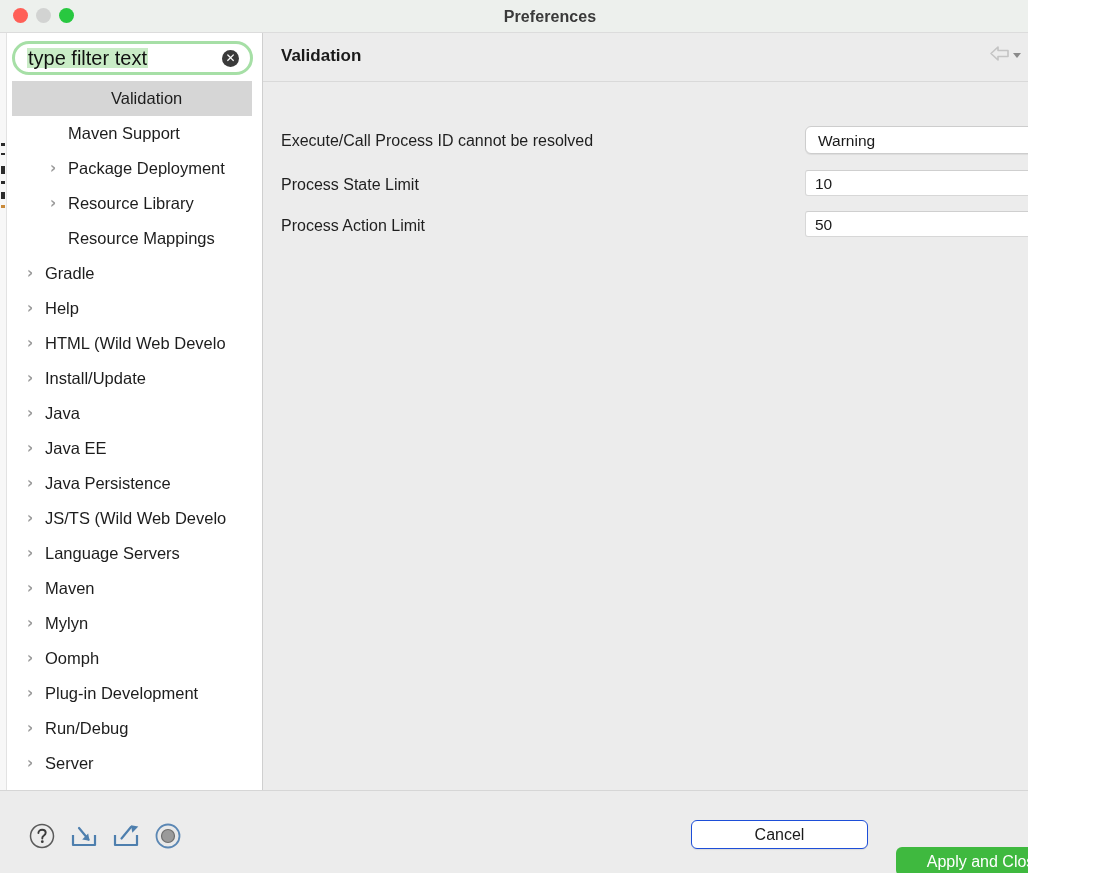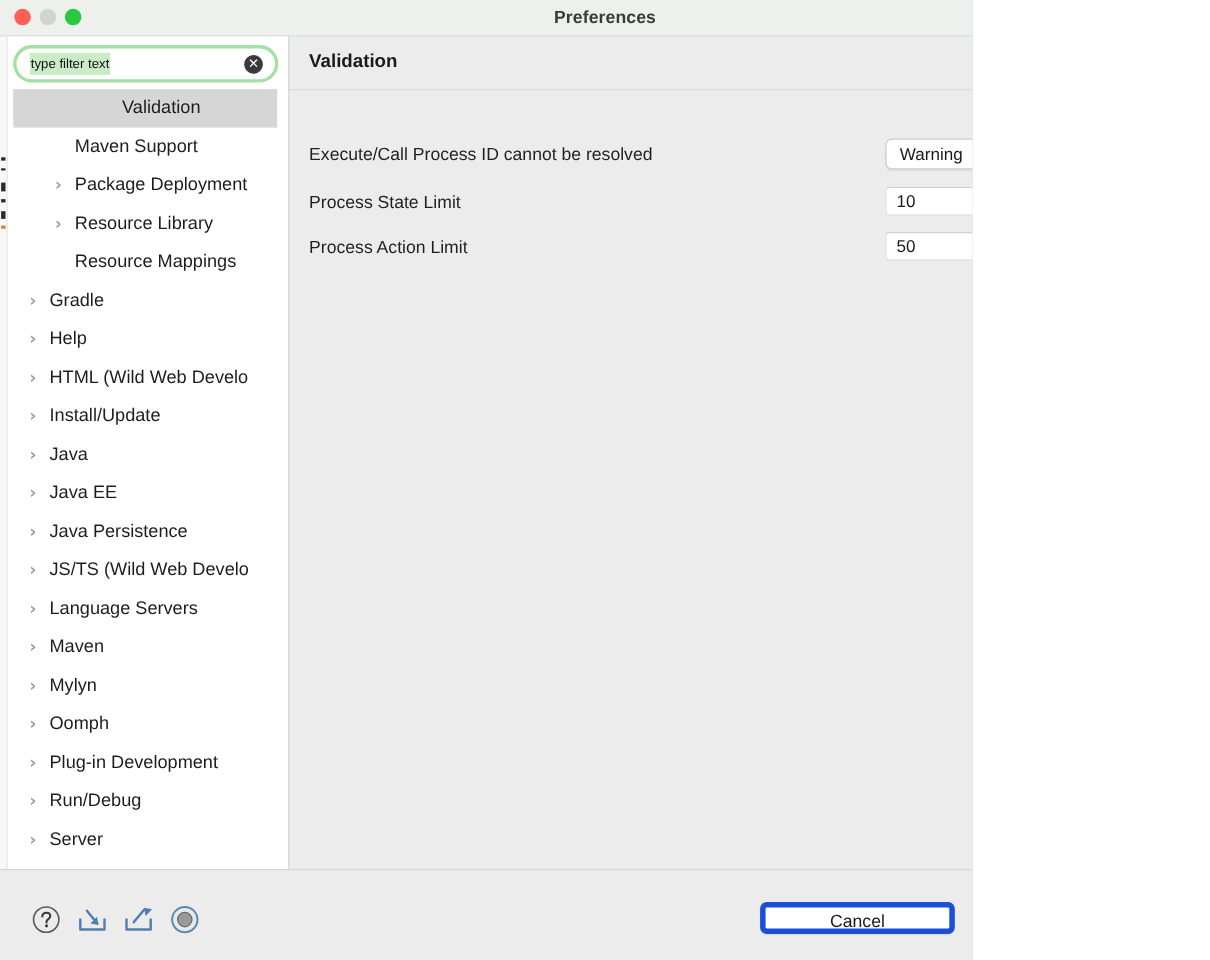--- a/index.html
+++ b/index.html
@@ -5,22 +5,22 @@
   html, body {
     margin: 0; padding: 0;
     width: 1100px; height: 873px;
     overflow: hidden;
     background: #ffffff;
     font-family: "Liberation Sans", sans-serif;
     -webkit-font-smoothing: antialiased;
   }
   #window {
     position: relative;
-    width: 884px; height: 873px;
-    background: #86efac;
+    width: 1028px; height: 873px;
+    background: #d946ef;
     overflow: hidden;
   }
 
   
   #titlebar {
     position: absolute; left: 0; top: 0;
     width: 1100px; height: 33px;
     background: #edf0ed;
     border-bottom: 1px solid #dcdcdc;
     box-sizing: border-box;
@@ -59,21 +59,21 @@
   #filter-ring {
     position: absolute; left: 0; top: 0; width: 241px; height: 34px;
     border-radius: 17px;
     border: 3px solid #a6dfa6;
     background: #ffffff;
     box-sizing: border-box;
   }
   #filter-input {
     position: absolute; left: 15px; top: 7px;
     height: 20px; line-height: 20px;
-    font-size: 12px; color: #111;
+    font-size: 20px; color: #111;
     background: #c9ecc6;
     padding: 0 1px;
     white-space: nowrap;
   }
   #filter-clear {
     position: absolute; right: 14px; top: 9px;
     width: 17px; height: 17px; border-radius: 50%;
     background: #3a3a3a; color: #fff;
     font-size: 12px; line-height: 17px; text-align: center;
     font-family: "DejaVu Sans", sans-serif;
@@ -174,21 +174,21 @@
     background: #ececec;
     border-top: 1px solid #d6d6d6;
     box-sizing: border-box;
   }
   #bottom-icons { position: absolute; left: 26px; top: 820px; display: flex; align-items: center; gap: 10px; }
   .bicon { width: 32px; height: 32px; display: flex; align-items: center; justify-content: center; }
   #btn-cancel {
     position: absolute; left: 691px; top: 820px;
     width: 177px; height: 29px;
     background: #ffffff;
-    border: 5px solid #1d4ed8;
+    border: 1px solid #1d4ed8;
     border-radius: 6px;
     box-shadow: 0 1px 1px rgba(0,0,0,.08);
     font-size: 16px; color: #1a1a1a;
     line-height: 27px; text-align: center;
     box-sizing: border-box;
   }
   #btn-apply {
     position: absolute; left: 896px; top: 820px;
     width: 178px; height: 29px;
     background: #3fb93f;

